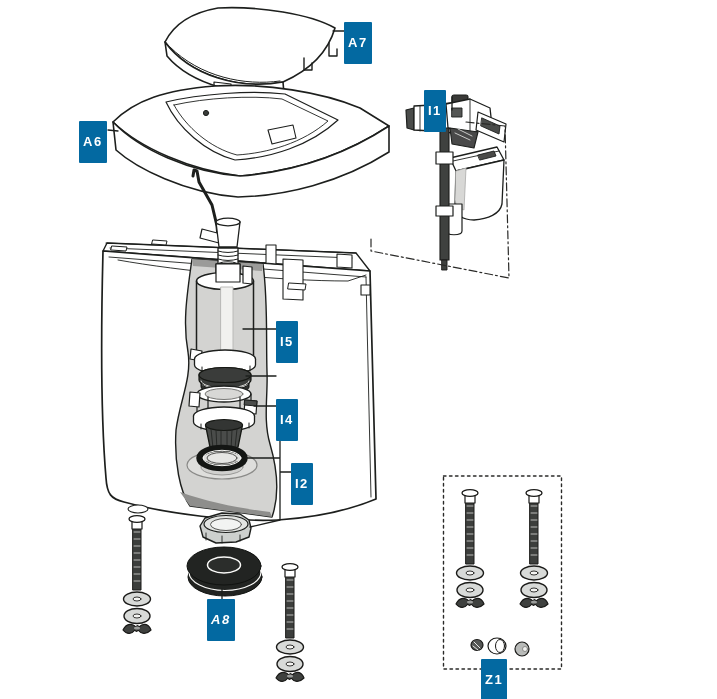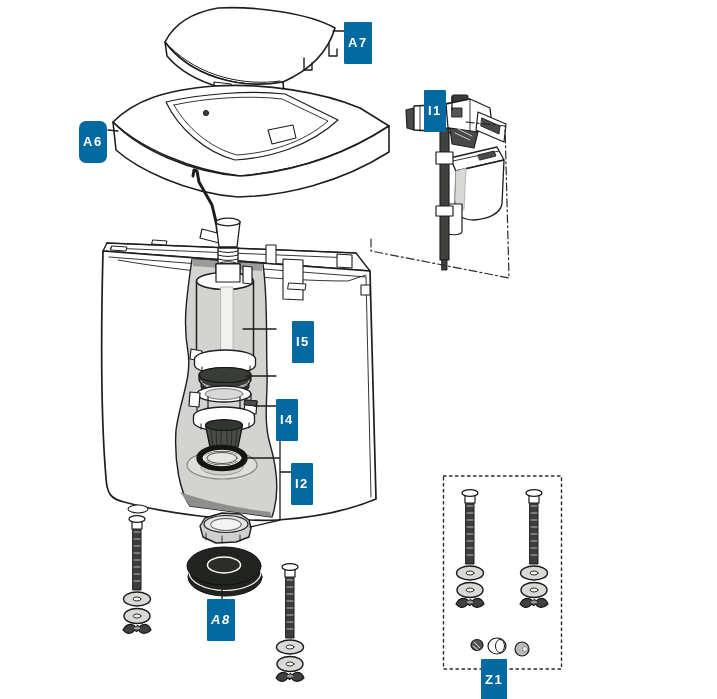--- a/index.html
+++ b/index.html
@@ -9,23 +9,23 @@
   .part-label{
     position:absolute;
     background:#0369a1;color:#ffffff;
     font-family:"Liberation Sans",sans-serif;
     font-size:13px;font-weight:700;letter-spacing:1.5px;
     height:18px;line-height:18px;padding:12px 4px;
     display:flex;align-items:center;justify-content:center;
     border-radius:1px;user-select:none;white-space:nowrap;
   }
   .lbl-a7{left:344px;top:22px;}
-  .lbl-a6{left:79px;top:121px;border-radius:7px;}
+  .lbl-a6{left:79px;top:121px;}
   .lbl-i1{left:424px;top:78px;margin-top:12px;}
-  .lbl-i5{left:276px;top:321px;margin-left:16px;}
+  .lbl-i5{left:276px;top:321px;}
   .lbl-i4{left:276px;top:367px;margin-top:32px;}
   .lbl-i2{left:291px;top:463px;}
   .lbl-a8{left:207px;top:599px;font-style:italic;}
   .lbl-z1{left:481px;top:659px;}
 </style>
 </head>
 <body>
 
 <div id="stage">
 

